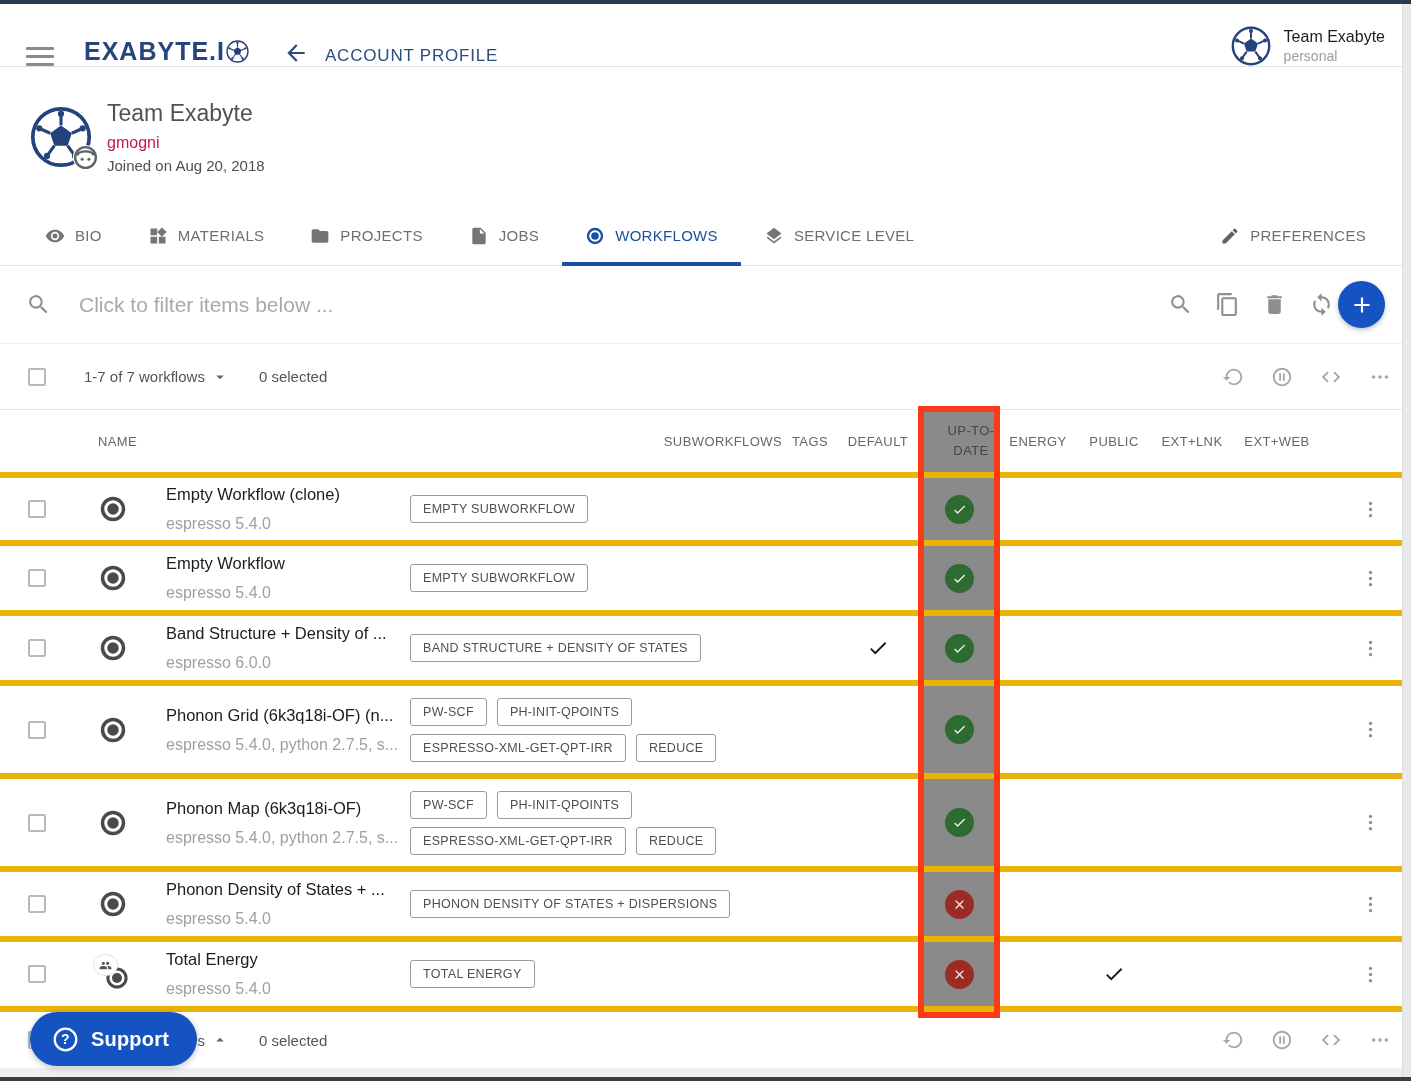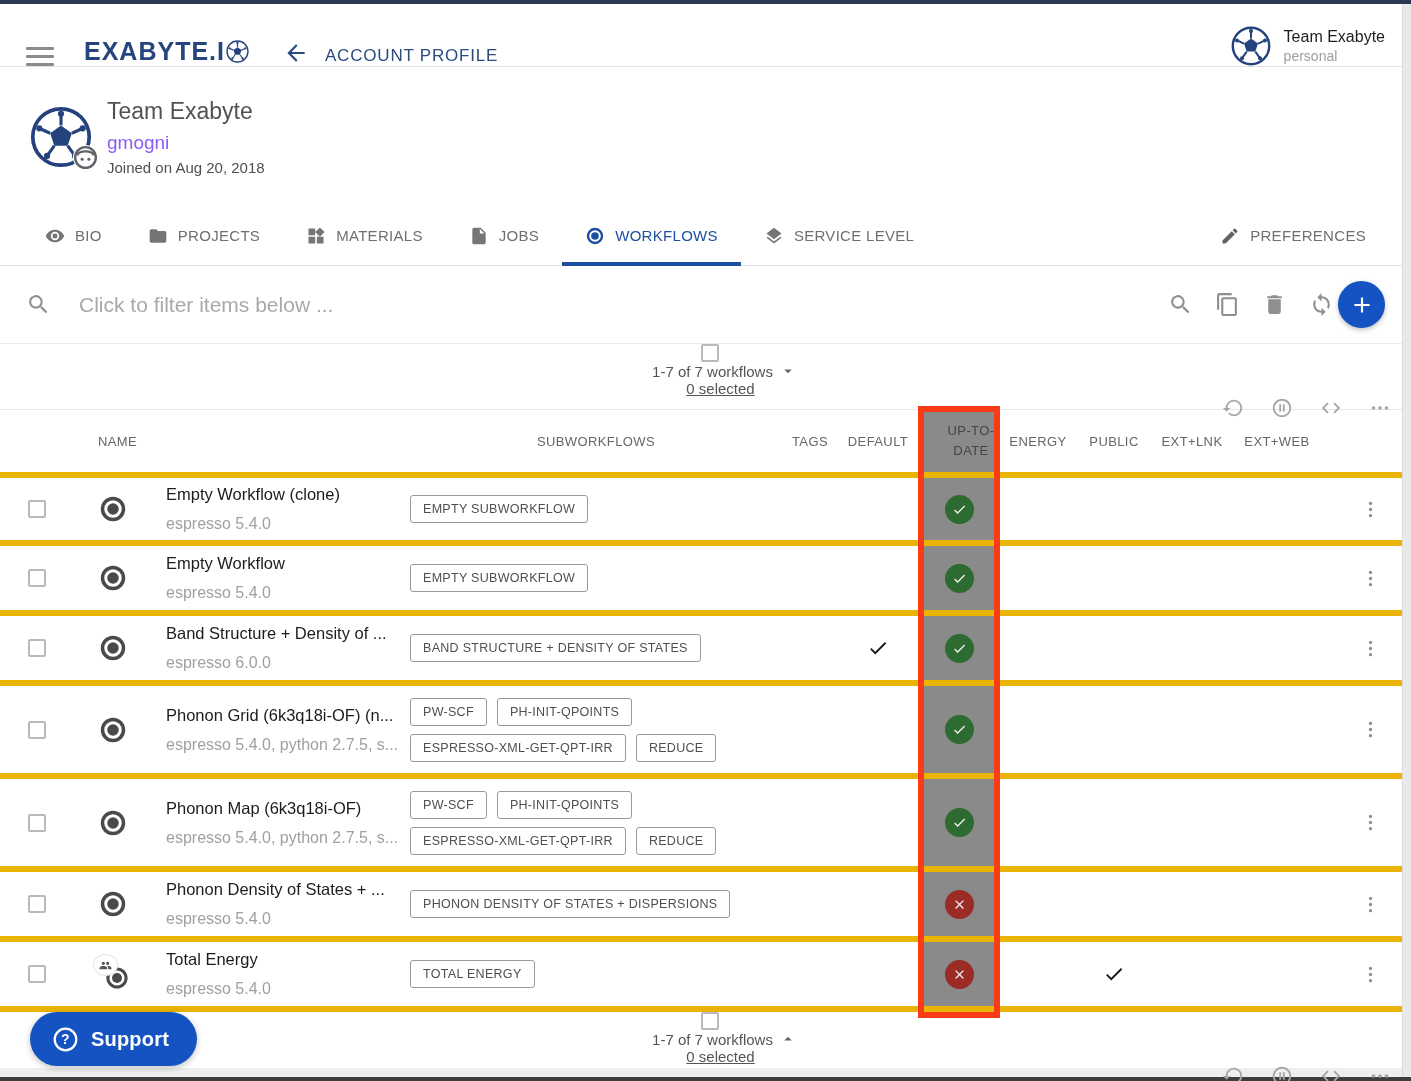--- a/index.html
+++ b/index.html
@@ -40,21 +40,21 @@
   .account-name{font-size:16px;color:#1d1d1d;}
   .account-type{font-size:14px;color:#9e9e9e;margin-top:2px;}
 
   
   .profile{height:139px;display:flex;align-items:center;padding:0 30px;}
   .avatar-wrap{position:relative;width:62px;height:62px;flex:0 0 auto;}
   .face-badge{position:absolute;right:-7px;bottom:-3px;width:27px;height:27px;}
   .face-badge svg{width:100%;height:100%;}
   .profile-text{margin-left:15px;}
   .profile-name{font-size:23px;color:#525252;}
-  .profile-user{font-size:19px;color:#8b5cf6;margin-top:7px;}
+  .profile-user{font-size:16px;color:#be185d;margin-top:7px;}
   .profile-joined{font-size:15px;color:#4f4f4f;margin-top:5px;}
 
   
   .tabs{height:60px;display:flex;align-items:stretch;padding:0 22px;border-bottom:1px solid #e4e4e4;}
   .tab{position:relative;display:inline-flex;align-items:center;gap:10px;padding:0 23px;font-size:15px;letter-spacing:.3px;color:#6f6f6f;cursor:pointer;}
   .tab .ticon{width:20px;height:20px;color:#757575;display:inline-flex;}
   .tab .ticon svg{width:100%;height:100%;}
   .tab.active{color:var(--tab-active);}
   .tab.active .ticon{color:var(--tab-active);}
   .tab.active::after{content:"";position:absolute;left:0;right:0;bottom:-1px;height:4px;background:var(--tab-active);}
@@ -65,39 +65,39 @@
   .filter-bar{height:78px;display:flex;align-items:center;padding:0 26px;border-bottom:1px solid #ededed;}
   .fb-icon{width:25px;height:25px;color:#8f8f8f;display:inline-flex;flex:0 0 auto;cursor:pointer;}
   .fb-icon svg{width:100%;height:100%;}
   .filter-input{flex:1;border:none;outline:none;font-size:21px;color:#444;margin-left:26px;font-family:inherit;background:transparent;}
   .filter-input::placeholder{color:#a9a9a9;}
   .fb-right{display:flex;align-items:center;gap:22px;margin-left:18px;}
   .fab{width:47px;height:47px;border-radius:50%;background:var(--accent);color:#fff;display:flex;align-items:center;justify-content:center;margin-left:4px;border:none;cursor:pointer;box-shadow:0 2px 5px rgba(0,0,0,.25);}
   .fab svg{width:26px;height:26px;fill:currentColor;}
 
   
-  .list-controls{height:66px;display:flex;align-items:center;padding:0 20px;border-bottom:1px solid #e6e6e6;flex-direction:column;}
+  .list-controls{height:66px;display:flex;align-items:center;padding:0 20px;border-bottom:1px solid #e6e6e6;}
   .list-controls.bottom{height:56px;border-bottom:none;}
   .checkbox{width:18px;height:18px;border:2px solid #b9b9b9;border-radius:2px;background:#fff;display:inline-block;cursor:pointer;flex:0 0 auto;}
   .lc-left-pad{margin-left:8px;}
   .range-wrap{display:flex;align-items:center;gap:6px;margin-left:38px;cursor:pointer;}
   .range-label{font-size:15px;color:#555;}
   .tri{width:18px;height:18px;color:#666;display:inline-flex;}
   .tri svg{width:100%;height:100%;fill:currentColor;}
-  .selected-label{font-size:15px;color:#555;margin-left:30px;text-decoration:underline;}
+  .selected-label{font-size:15px;color:#555;margin-left:30px;}
   .lc-icons{margin-left:auto;display:flex;align-items:center;gap:27px;}
   .lc-icons .ci{width:22px;height:22px;color:#a6a6a6;display:inline-flex;cursor:pointer;}
   .lc-icons .ci svg{width:100%;height:100%;}
 
   
   .trow{display:grid;grid-template-columns:var(--cols);align-items:center;padding:0 20px;border-bottom:6px solid #eab308;}
   .thead{height:68px;font-size:13px;letter-spacing:.4px;color:#666;}
   .th{text-align:center;}
   .th-name{padding-left:16px;text-align:left;}
-  .th-sub{text-align:center;}
+  .th-sub{text-align:right;}
   .th-utd{height:100%;display:flex;align-items:center;justify-content:center;background:var(--utd-gray);color:#454545;padding-left:24px;}
   .th-utd .inner{width:56px;text-align:center;line-height:1.55;}
   .row{height:70px;}
   .row.first{height:68px;}
   .row.tall{height:93px;}
   .cell{display:flex;align-items:center;justify-content:center;height:100%;}
   .cell-left{justify-content:flex-start;}
   .wf-icon{width:30px;height:30px;color:#4a4a4a;margin-left:16px;display:inline-flex;}
   .wf-icon svg{width:100%;height:100%;}
   .wf-shared{position:relative;width:38px;height:34px;margin-left:12px;}
@@ -237,32 +237,32 @@
         <span class="ticon">
           <svg viewBox="0 0 24 24" fill="currentColor">
             <path d="M12 4.5C7 4.5 2.73 7.61 1 12c1.73 4.39 6 7.5 11 7.5s9.27-3.11 11-7.5C21.27 7.61 17 4.5 12 4.5zM12 17a5 5 0 1 1 0-10 5 5 0 0 1 0 10zm0-8a3 3 0 1 0 0 6 3 3 0 0 0 0-6z"></path>
           </svg>
         </span>
         <span>BIO</span>
       </div>
       <div class="tab">
         <span class="ticon">
           <svg viewBox="0 0 24 24" fill="currentColor">
-            <path d="M10 4H4a2 2 0 0 0-2 2v12a2 2 0 0 0 2 2h16a2 2 0 0 0 2-2V8a2 2 0 0 0-2-2h-8l-2-2z"></path>
-          </svg>
-        </span>
-        <span>PROJECTS</span>
+            <path d="M13 13v8h8v-8h-8zM3 21h8v-8H3v8zM3 3v8h8V3H3zm13.66-1.31L11 7.34 16.66 13l5.66-5.66-5.66-5.65z"></path>
+          </svg>
+        </span>
+        <span>MATERIALS</span>
       </div>
       <div class="tab">
         <span class="ticon">
           <svg viewBox="0 0 24 24" fill="currentColor">
-            <path d="M13 13v8h8v-8h-8zM3 21h8v-8H3v8zM3 3v8h8V3H3zm13.66-1.31L11 7.34 16.66 13l5.66-5.66-5.66-5.65z"></path>
-          </svg>
-        </span>
-        <span>MATERIALS</span>
+            <path d="M10 4H4a2 2 0 0 0-2 2v12a2 2 0 0 0 2 2h16a2 2 0 0 0 2-2V8a2 2 0 0 0-2-2h-8l-2-2z"></path>
+          </svg>
+        </span>
+        <span>PROJECTS</span>
       </div>
       <div class="tab">
         <span class="ticon">
           <svg viewBox="0 0 24 24" fill="currentColor">
             <path d="M6 2a2 2 0 0 0-2 2v16a2 2 0 0 0 2 2h12a2 2 0 0 0 2-2V8l-6-6H6zm7 7V3.5L18.5 9H13z"></path>
           </svg>
         </span>
         <span>JOBS</span>
       </div>
       <div class="tab active">

